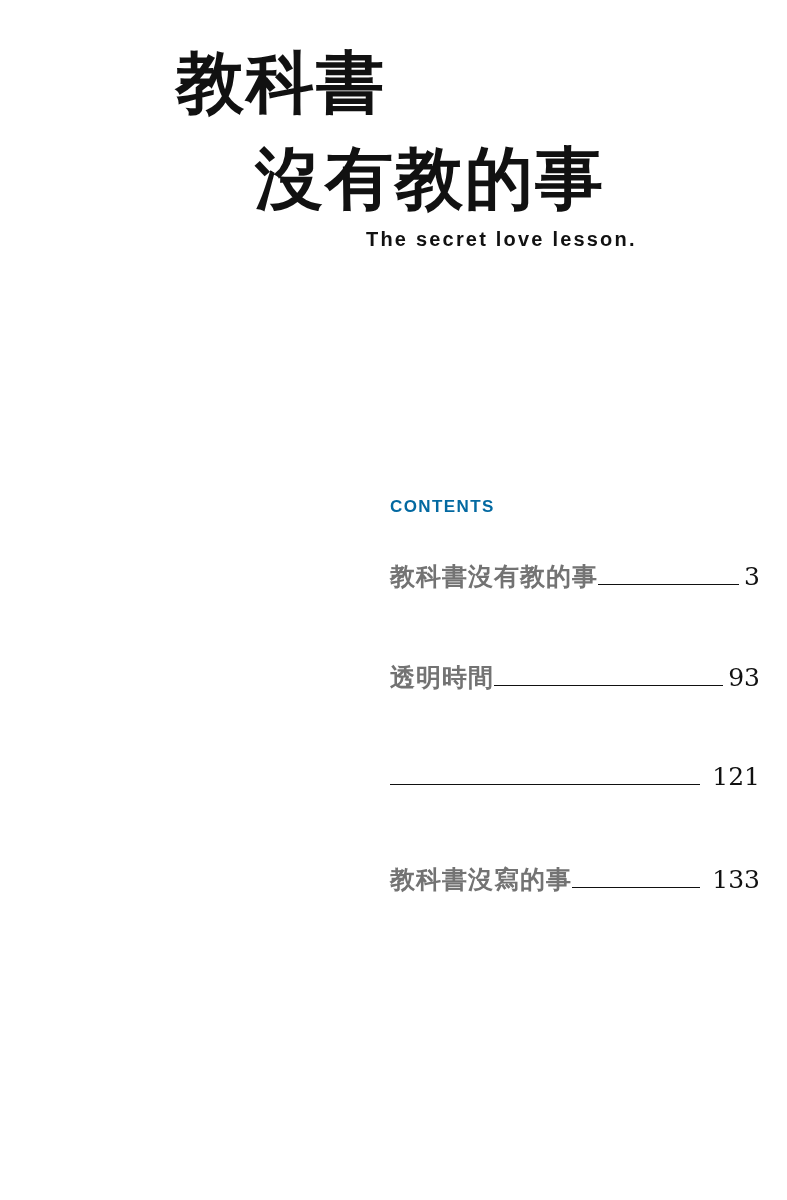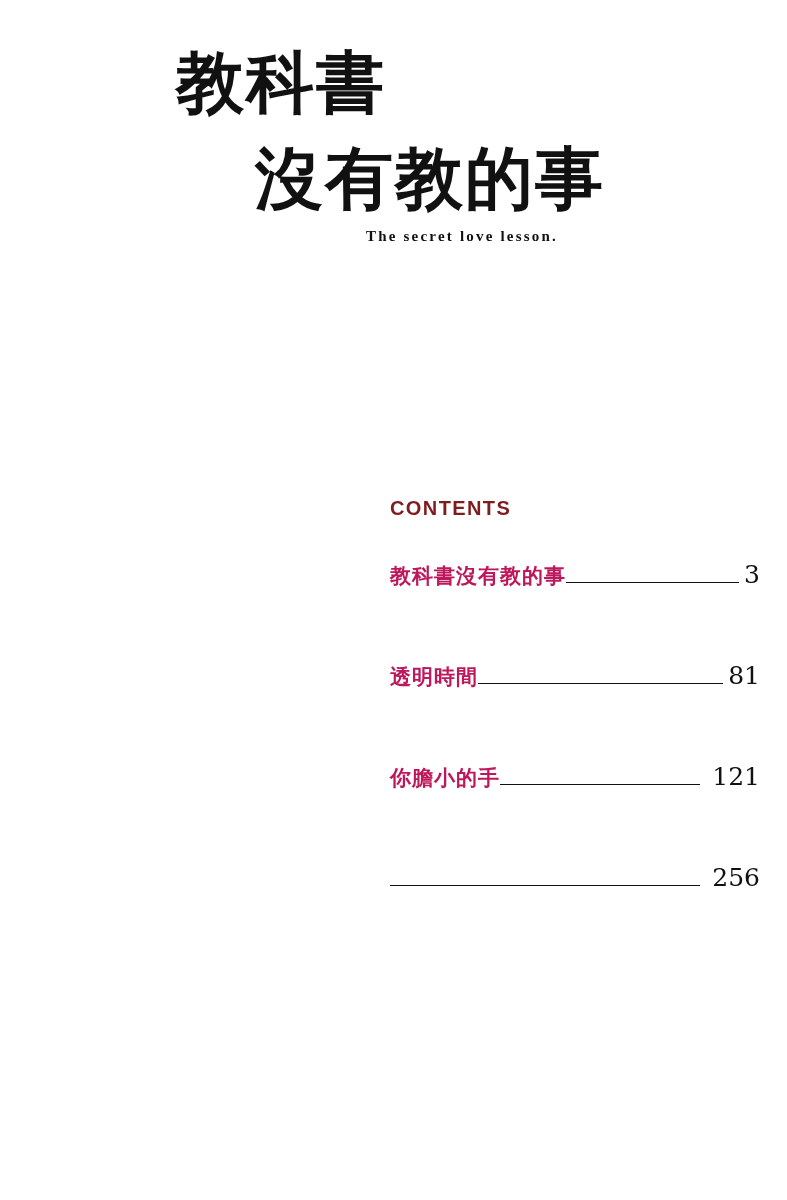--- a/index.html
+++ b/index.html
@@ -42,57 +42,57 @@
   .title-line-2 {
     position: absolute;
     left: 255px;
     top: 96px;
     font-size: 68px;
   }
   .subtitle-en {
     position: absolute;
     left: 366px;
     top: 180px;
-    font-family: Liberation Serif, serif;
-    font-size: 15px;
+    font-family: Liberation Sans, sans-serif;
+    font-size: 20px;
     font-weight: bold;
     letter-spacing: 2.2px;
     color: #111111;
     white-space: nowrap;
   }
 
   
   .contents-heading {
     position: absolute;
     left: 390px;
     top: 497px;
     font-family: "Liberation Sans", sans-serif;
-    font-size: 20px;
+    font-size: 17px;
     font-weight: bold;
     letter-spacing: 1.4px;
-    color: #7f1d1d;
+    color: #0369a1;
   }
 
   .toc {
     position: absolute;
     left: 390px;
     top: 560px;
     width: 370px;
   }
   .toc-row {
     display: flex;
     align-items: baseline;
     height: 101px;
   }
   .toc-title {
     font-family: "DejaVu Serif", serif;
-    font-size: 21px;
+    font-size: 25px;
     font-weight: bold;
     letter-spacing: 1px;
-    color: #be185d;
+    color: #737373;
     white-space: nowrap;
   }
   .toc-leader {
     flex: 1 1 auto;
     position: relative;
     height: 1px;
     margin: 0 2px 7px 0;
     background: #111111;
     min-width: 18px;
   }
@@ -124,29 +124,29 @@
     <div class="toc-row">
       <span class="toc-title">教科書沒有教的事</span>
       <span class="toc-leader"></span>
       <span class="toc-page">3</span>
     </div>
 
 
     <div class="toc-row">
       <span class="toc-title">透明時間</span>
       <span class="toc-leader"></span>
-      <span class="toc-page">81</span>
+      <span class="toc-page">93</span>
     </div>
 
     <div class="toc-row gap-wide">
-      <span class="toc-title">你膽小的手</span>
       <span class="toc-leader"></span>
       <span class="toc-page">121</span>
     </div>
 
     <div class="toc-row gap-wide">
+      <span class="toc-title">教科書沒寫的事</span>
       <span class="toc-leader"></span>
-      <span class="toc-page">256</span>
+      <span class="toc-page">133</span>
     </div>
 
   </div>
 
 </div>
 
 </body></html>

